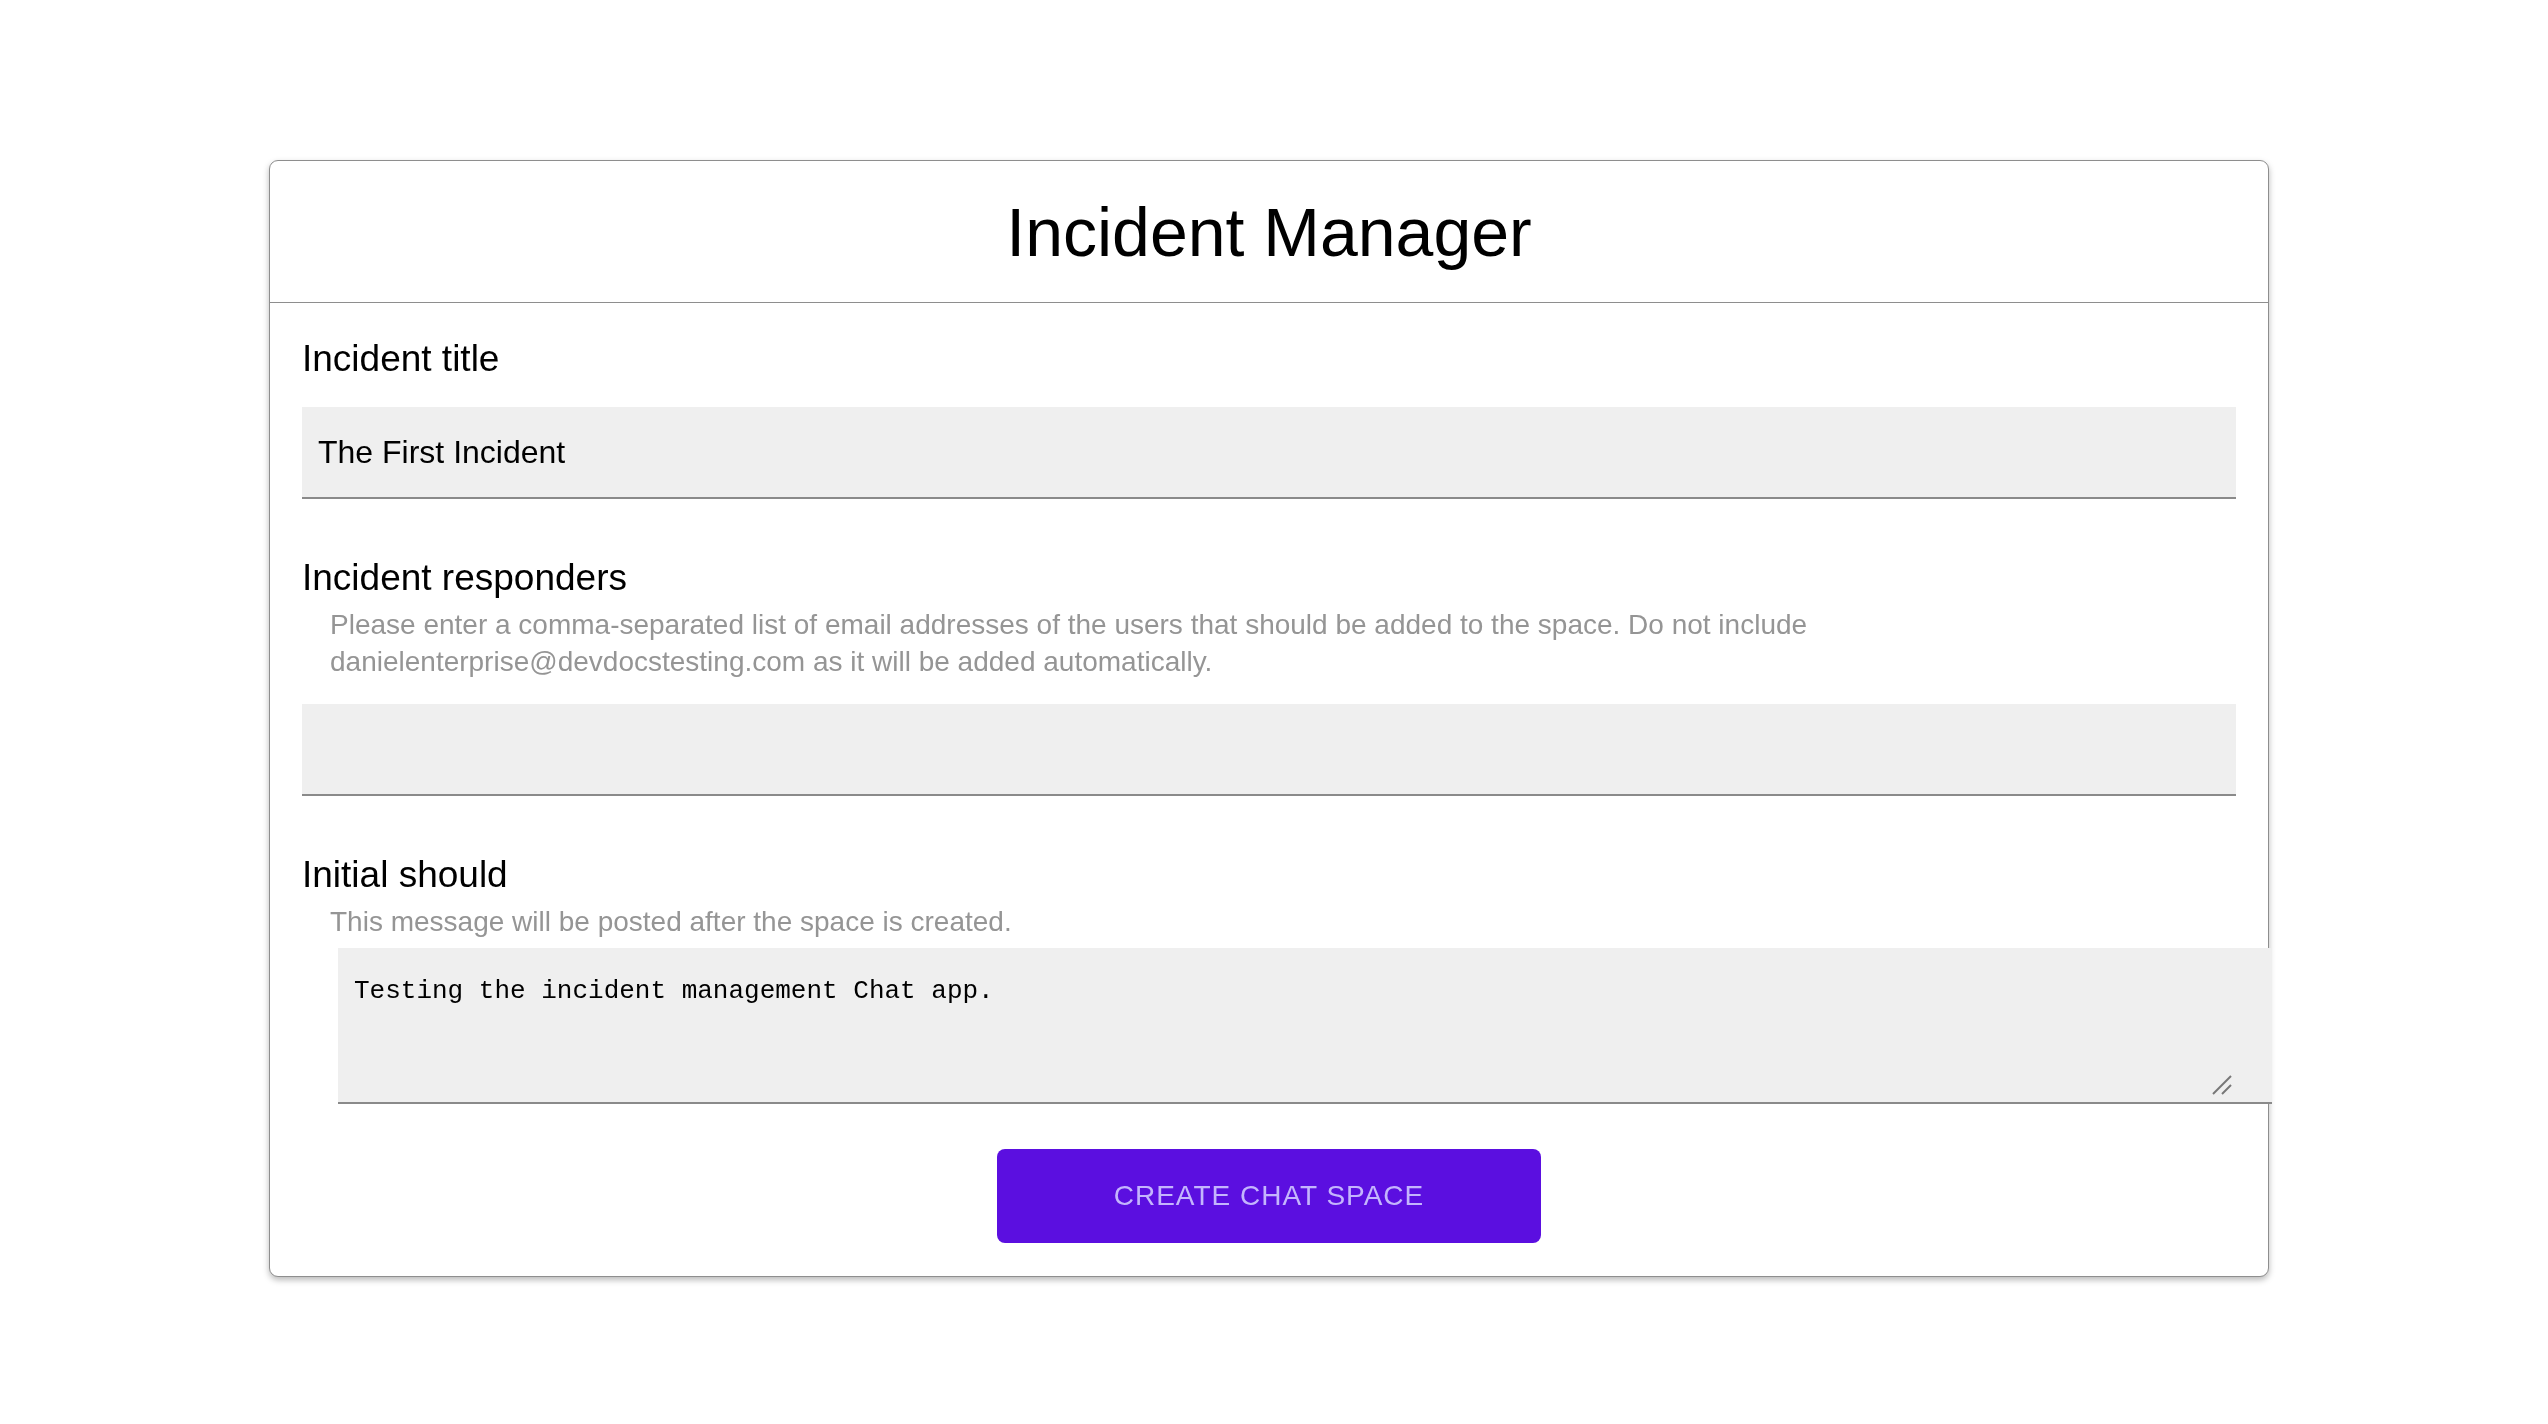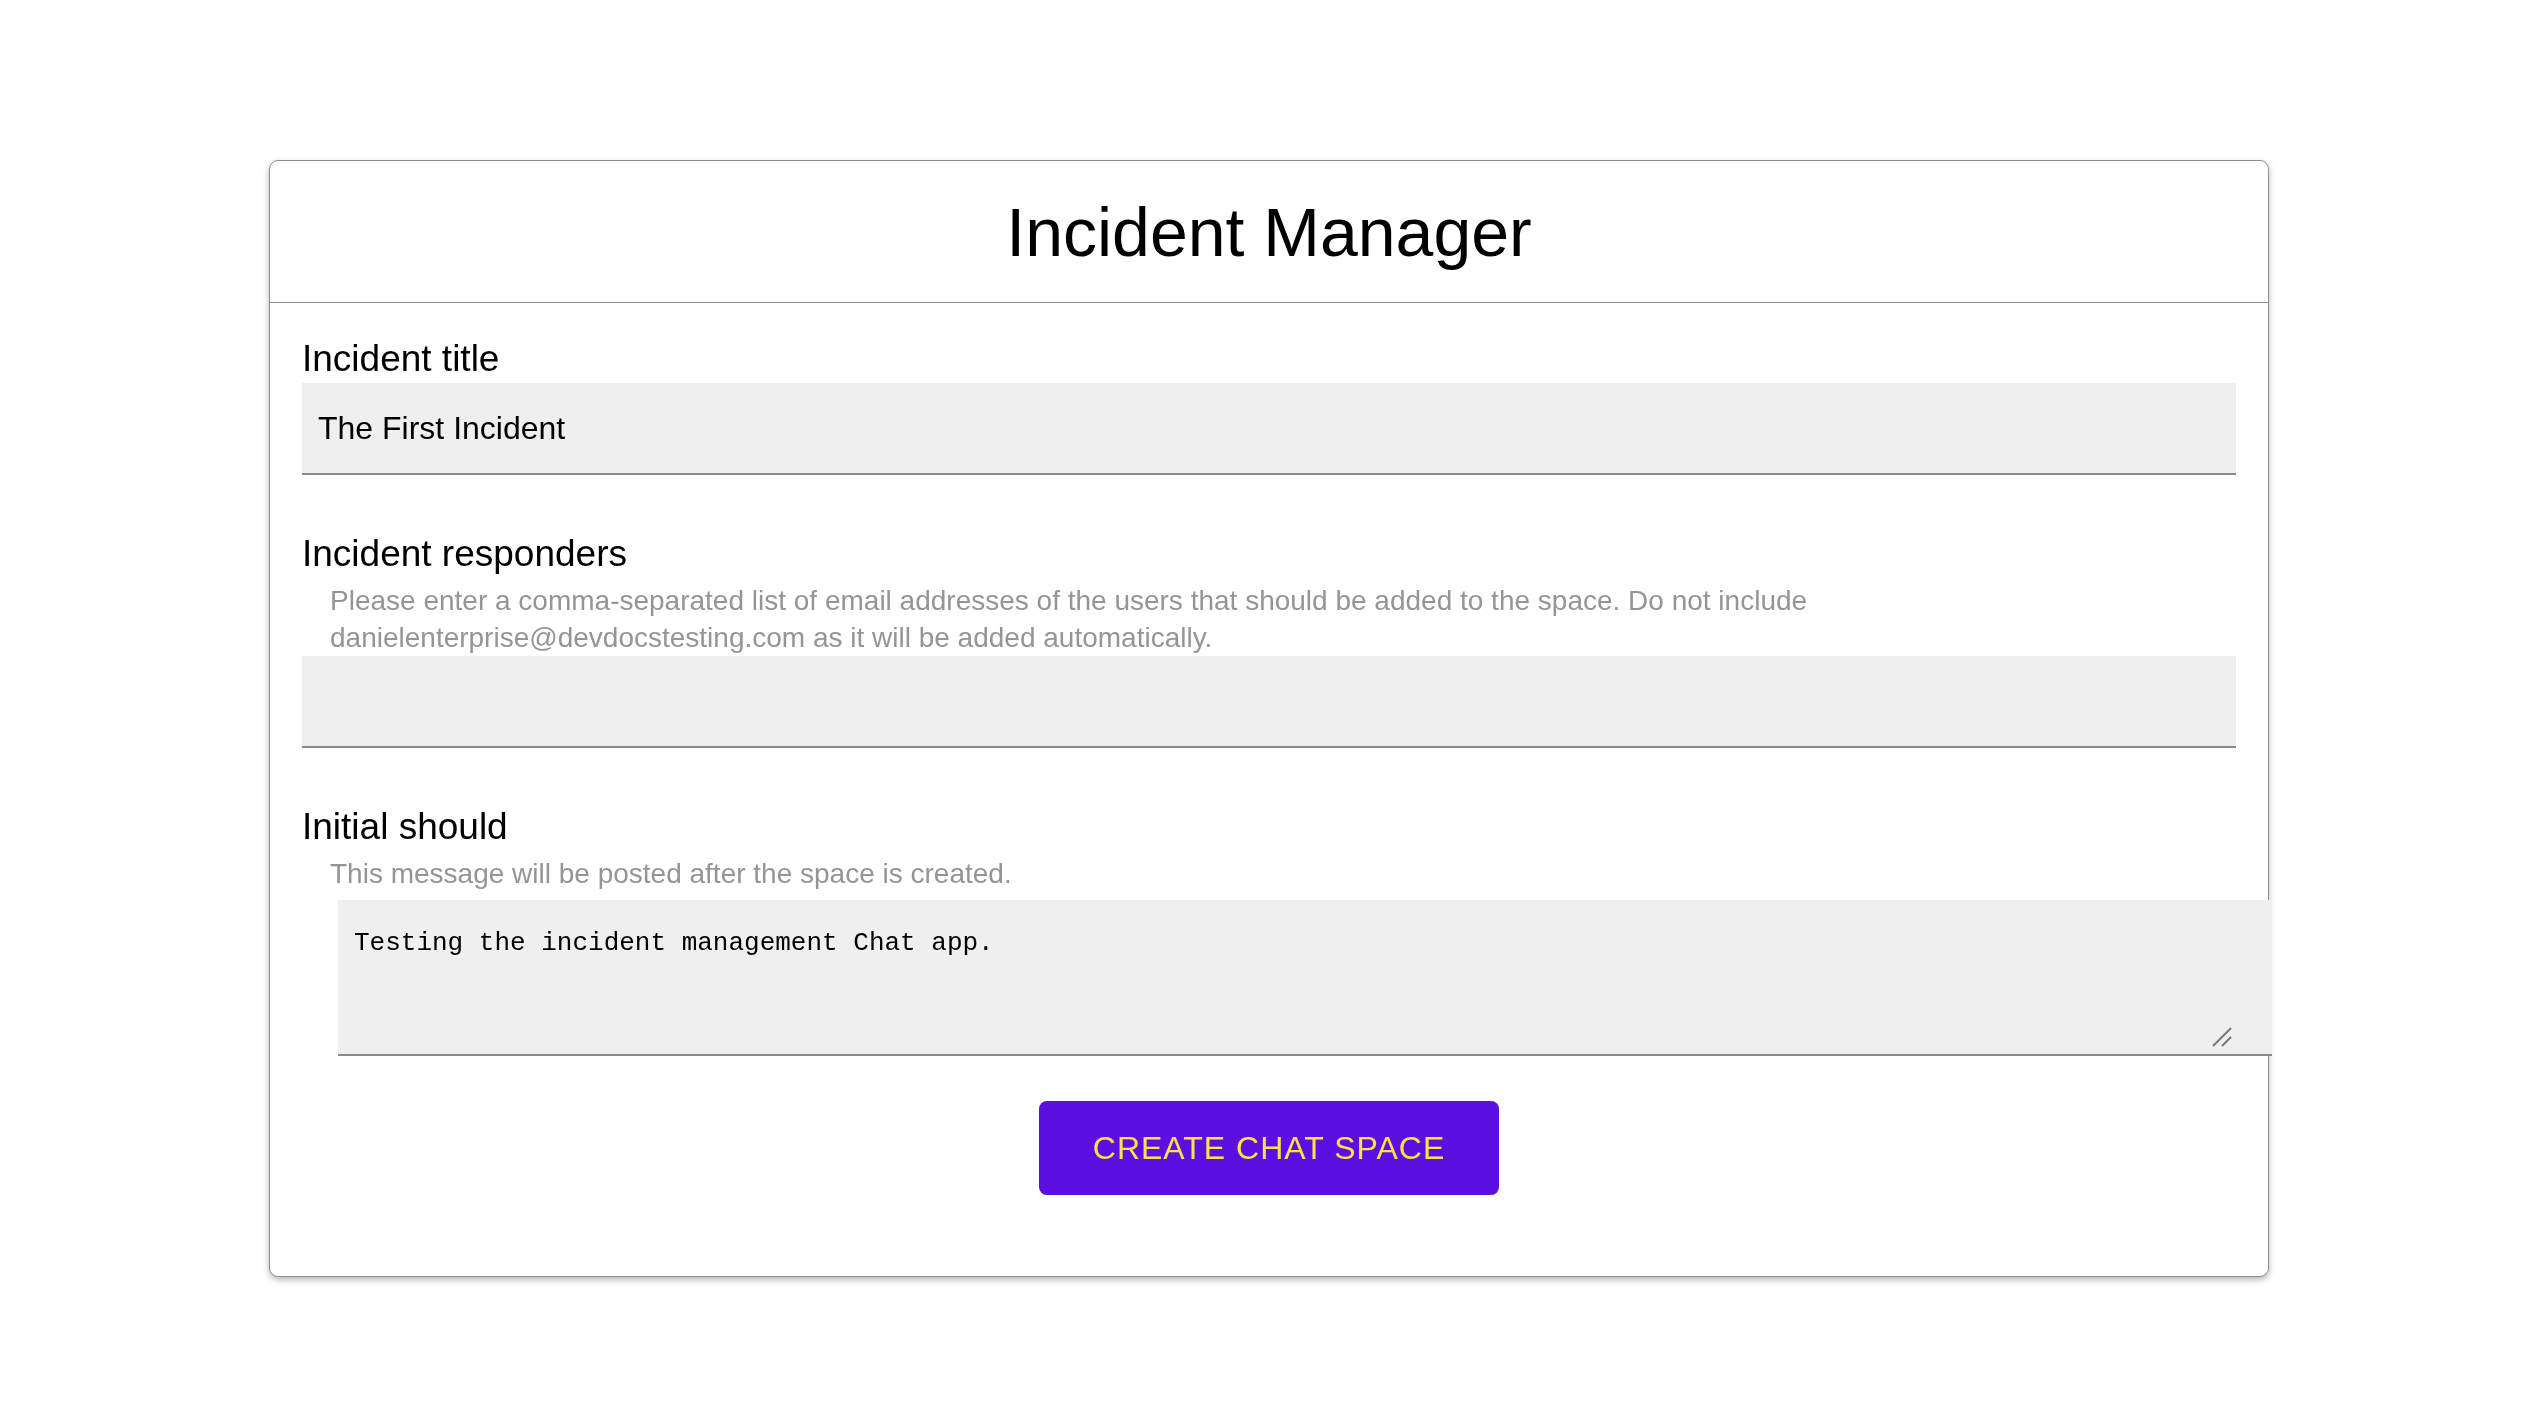--- a/index.html
+++ b/index.html
@@ -54,21 +54,21 @@
     line-height: 37px;
     color: #959595;
     margin-top: 4px;
     margin-left: 28px;
   }
   .text-input {
     display: block;
     box-sizing: border-box;
     width: 100%;
     height: 92px;
-    margin-top: 0;
+    margin-top: 24px;
     background: #efefef;
     border: none;
     border-bottom: 2px solid #8a8a8a;
     border-radius: 0;
     padding: 0 16px;
     font-family: "Liberation Sans", sans-serif;
     font-size: 32px;
     color: #000000;
     outline: none;
   }
@@ -102,28 +102,28 @@
     width: 26px;
     height: 26px;
     cursor: nwse-resize;
   }
   .button-row {
     margin-top: 45px;
     display: flex;
     justify-content: center;
   }
   .submit-button {
-    width: 460px;
+    width: 544px;
     height: 94px;
     border: none;
     border-radius: 8px;
     background: var(--accent, #5b0fe0);
-    color: #fde047;
+    color: #c4b5fd;
     font-family: "Liberation Sans", sans-serif;
-    font-size: 32px;
+    font-size: 28px;
     font-weight: 500;
     letter-spacing: 1px;
     cursor: pointer;
   }
 </style>
 </head>
 <body>
 
 <div class="card">
 

